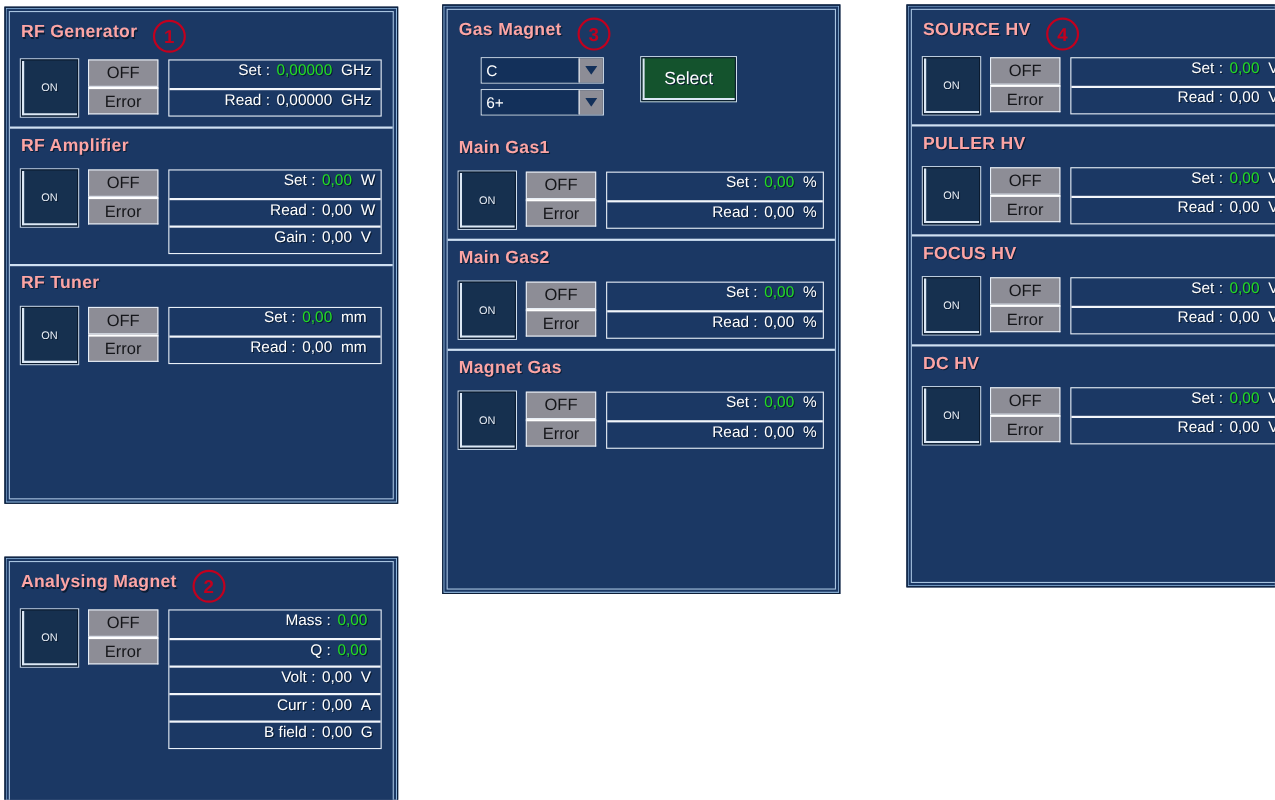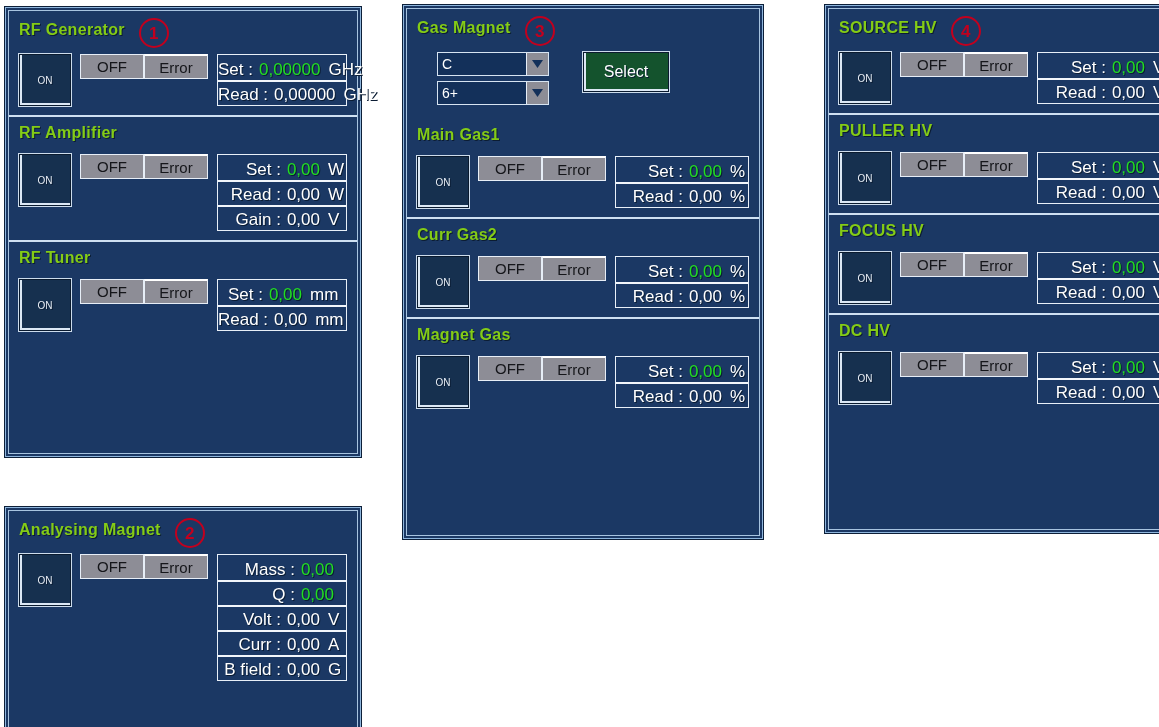--- a/index.html
+++ b/index.html
@@ -25,21 +25,21 @@
     width: 100%;
     background: #1b3864;
   }
   .section {
     position: relative;
     padding: 7px 10px 9px 10px;
   }
   .section + .section { border-top: 2px solid #cfe0f2; }
 
   .sec-title {
-    color: #84cc16;
+    color: #fca5a5;
     font-size: 16px;
     font-weight: bold;
     letter-spacing: 0.3px;
     margin-bottom: 6px;
     text-shadow: 1px 1px 0 #0b1c33;
     white-space: nowrap;
   }
   .sec-head { display:flex; align-items:center; gap:14px; margin-bottom:6px; }
 
   
@@ -63,45 +63,45 @@
     border: 1px solid #0a1a2e;
     box-shadow: 0 -2px 0 0 #dce8f5 inset, 2px 0 0 0 #dce8f5 inset,
                 0 0 0 1px #cddcec;
     color: #e8eef6;
     font-size: 10px;
     display: flex; align-items: center; justify-content: center;
     flex: none;
     text-shadow: 1px 1px 0 #0b1c33;
   }
 
-  .lamp-stack { display:flex; flex:none; }
+  .lamp-stack { display:flex; flex-direction:column; flex:none; }
   .lamp {
     width: 64px; height: 25px;
     background: #8d8d96;
     border: 1px solid #e7eef7;
     color: #15161a;
     font-size: 15px;
     display:flex; align-items:center; justify-content:center;
     line-height: 1;
   }
   .lamp.second { border-top: 2px solid #ffffff; }
 
   
   .readout {
     border: 1px solid #e9f0f8;
     background: #1b3864;
     flex: 1 1 auto;
     min-width: 0;
   }
   .ro-row {
     display: flex;
-    align-items: flex-end;
+    align-items: flex-start;
     height: 25px;
     color: #ffffff;
-    font-size: 17px;
+    font-size: 14px;
   }
   .ro-row + .ro-row { border-top: 2px solid #f2f6fb; }
   .ro-label {
     flex: 1 1 auto;
     text-align: right;
     padding-right: 6px;
     white-space: nowrap;
     text-shadow: 1px 1px 0 #0b1c33;
   }
   .ro-val {
@@ -342,21 +342,21 @@
                 <div class="ro-row">
                   <div class="ro-label">Read :</div>
                   <div class="ro-val">0,00</div>
                   <div class="ro-unit narrow">%</div>
                 </div>
               </div>
             </div>
           </div>
           <div class="section">
             <div class="sec-head">
-              <div class="sec-title">Curr Gas2</div>
+              <div class="sec-title">Main Gas2</div>
             </div>
             <div class="ctrl-row">
               <div class="on-btn">ON</div>
               <div class="lamp-stack">
                 <div class="lamp">OFF</div>
                 <div class="lamp second">Error</div>
               </div>
               <div class="readout">
                 <div class="ro-row">
                   <div class="ro-label">Set :</div>

